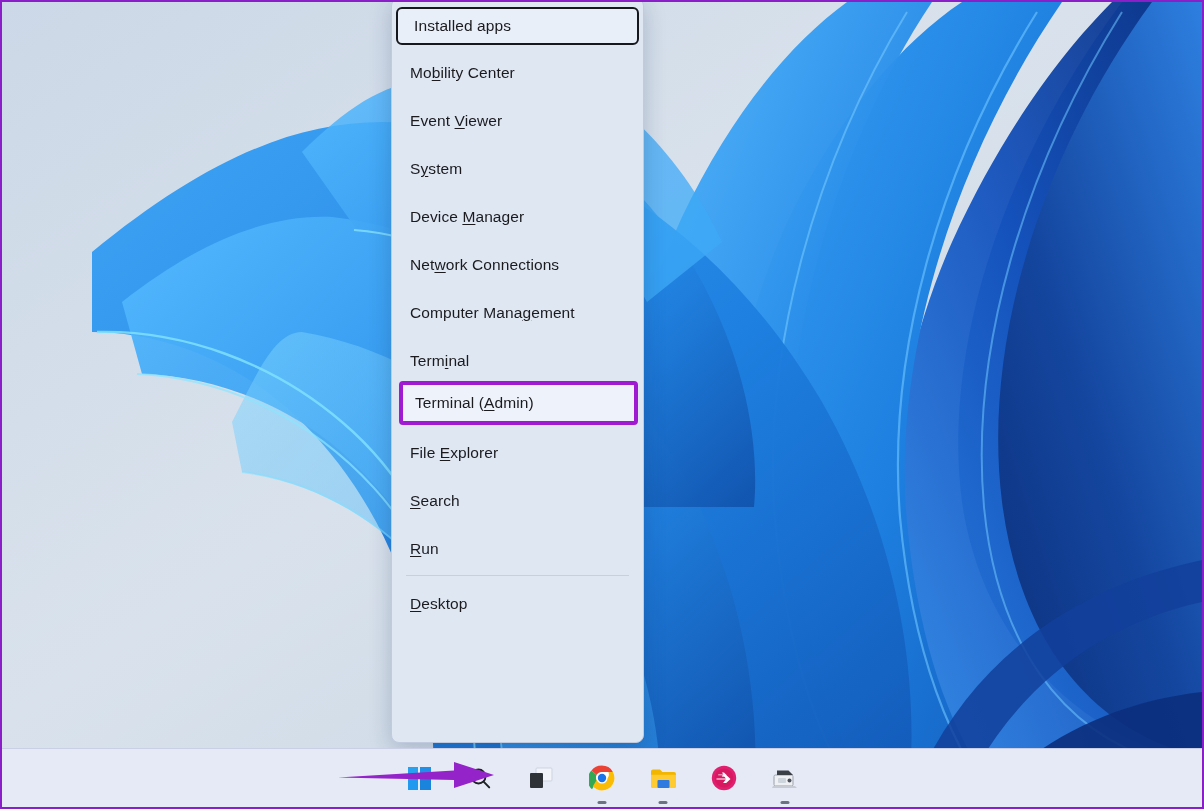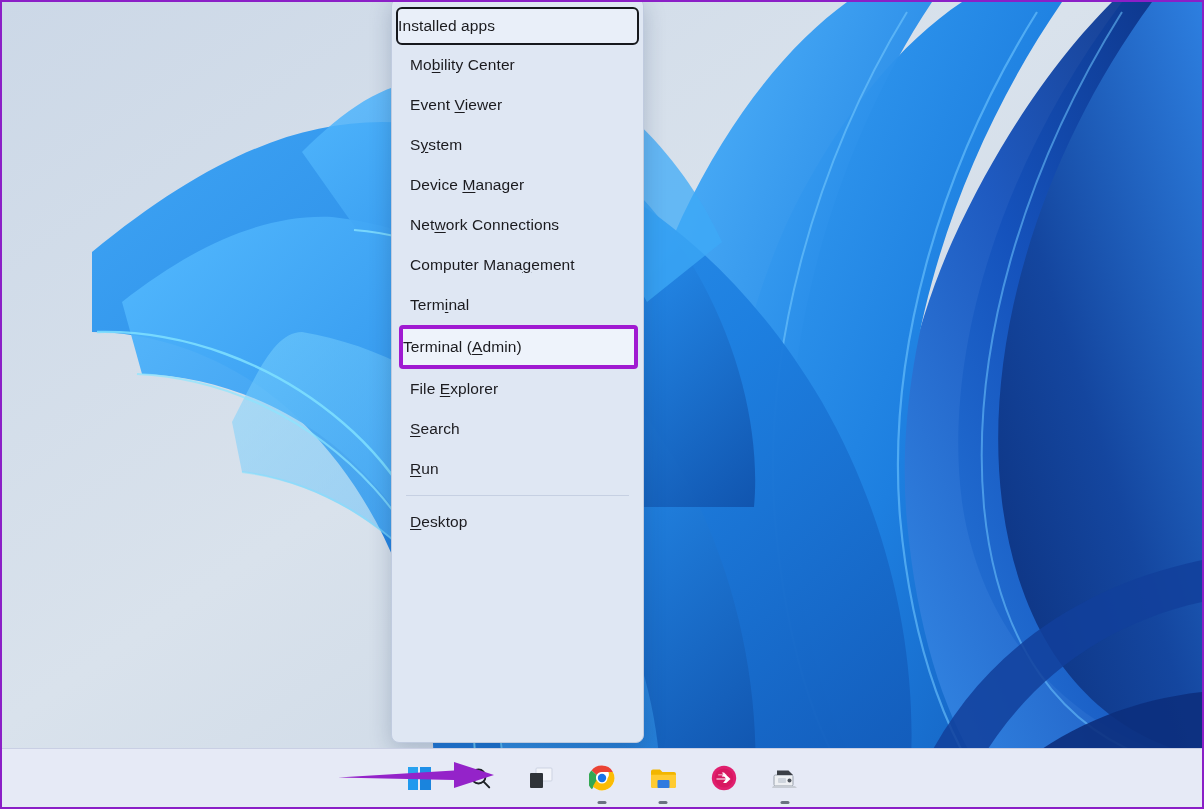--- a/index.html
+++ b/index.html
@@ -89,39 +89,40 @@
   .mi {
     position: relative;
     height: 40px;
     display: flex;
     align-items: center;
     padding: 0 14px 0 18px;
     font-size: 15.5px;
     color: #1b1b1f;
     letter-spacing: .1px;
     white-space: nowrap;
+    margin-top: 8px;
   }
   .mi .lbl { flex: 1; }
   .mi u { text-decoration: underline; text-underline-offset: 2px; }
   .chev { font-size: 14px; color: #5a6070; opacity: .85; }
 
   .mi.focused {
     border: 2px solid #16181d;
     border-radius: 6px;
     background: #e9eff9;
     margin: 0 4px;
-    padding-left: 0;
+    padding-left: 16px;
     height: 38px;
   }
   .mi.marked {
     border: 4px solid #a01ad1;
     border-radius: 4px;
     background: #eef3fb;
     margin: 0 5px 0 7px;
-    padding-left: 0;
+    padding-left: 12px;
     height: 44px;
   }
   .sep {
     height: 1px;
     background: #c3cde0;
     margin: 6px 14px;
     opacity: .9;
   }
 
   

